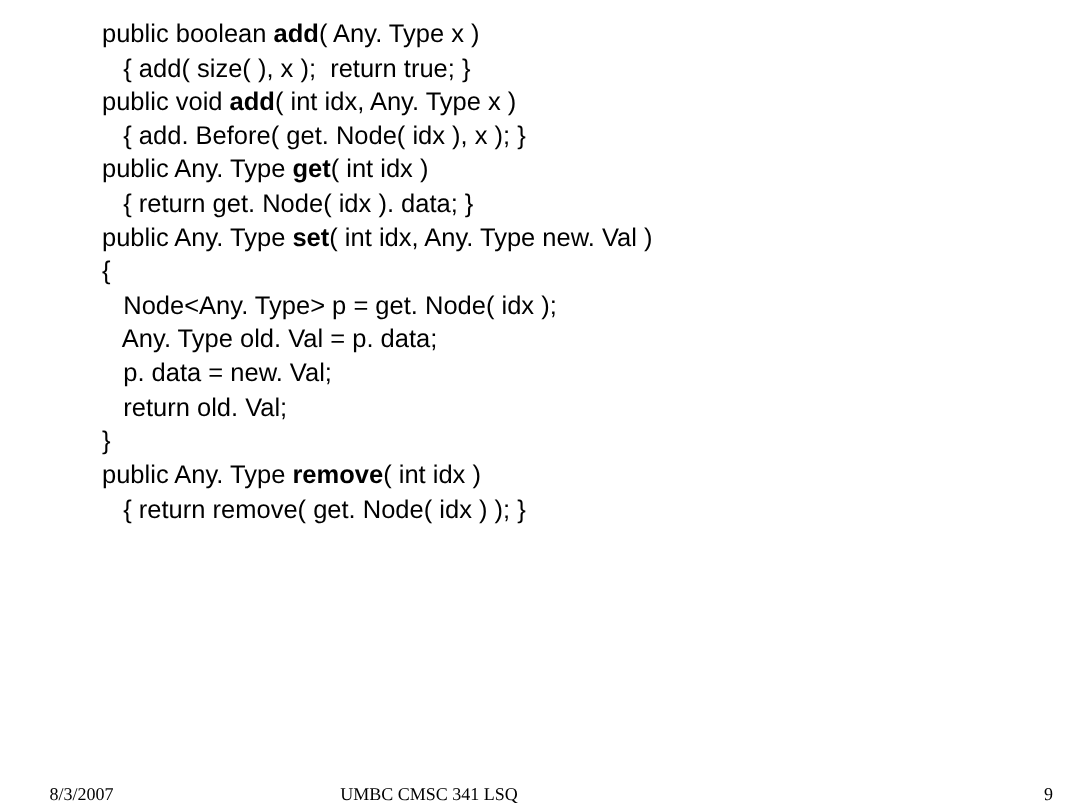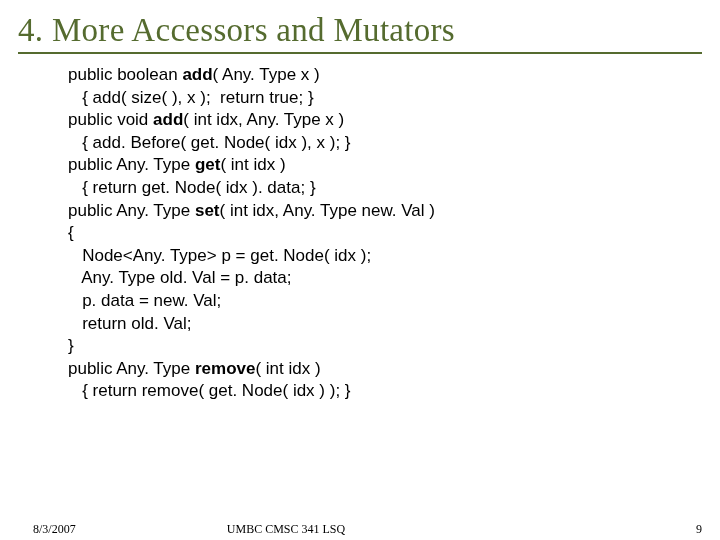--- a/index.html
+++ b/index.html
@@ -63,23 +63,20 @@
   .footer .pagenum {
     position: absolute;
     right: 18px;
   }
 </style>
 </head>
 <body>
 
 <div class="slide">
 
-  <div class="title-wrap">
-    <div class="title">4. More Accessors and Mutators</div>
-  </div>
 
   <div class="code"><span>public boolean </span><b>add</b><span>( Any. Type x )</span>
 <span>   { add( size( ), x );  return true; }</span>
 <span>public void </span><b>add</b><span>( int idx, Any. Type x )</span>
 <span>   { add. Before( get. Node( idx ), x ); }</span>
 <span>public Any. Type </span><b>get</b><span>( int idx )</span>
 <span>   { return get. Node( idx ). data; }</span>
 <span>public Any. Type </span><b>set</b><span>( int idx, Any. Type new. Val )</span>
 <span>{</span>
 <span>   Node&lt;Any. Type&gt; p = get. Node( idx );</span>

